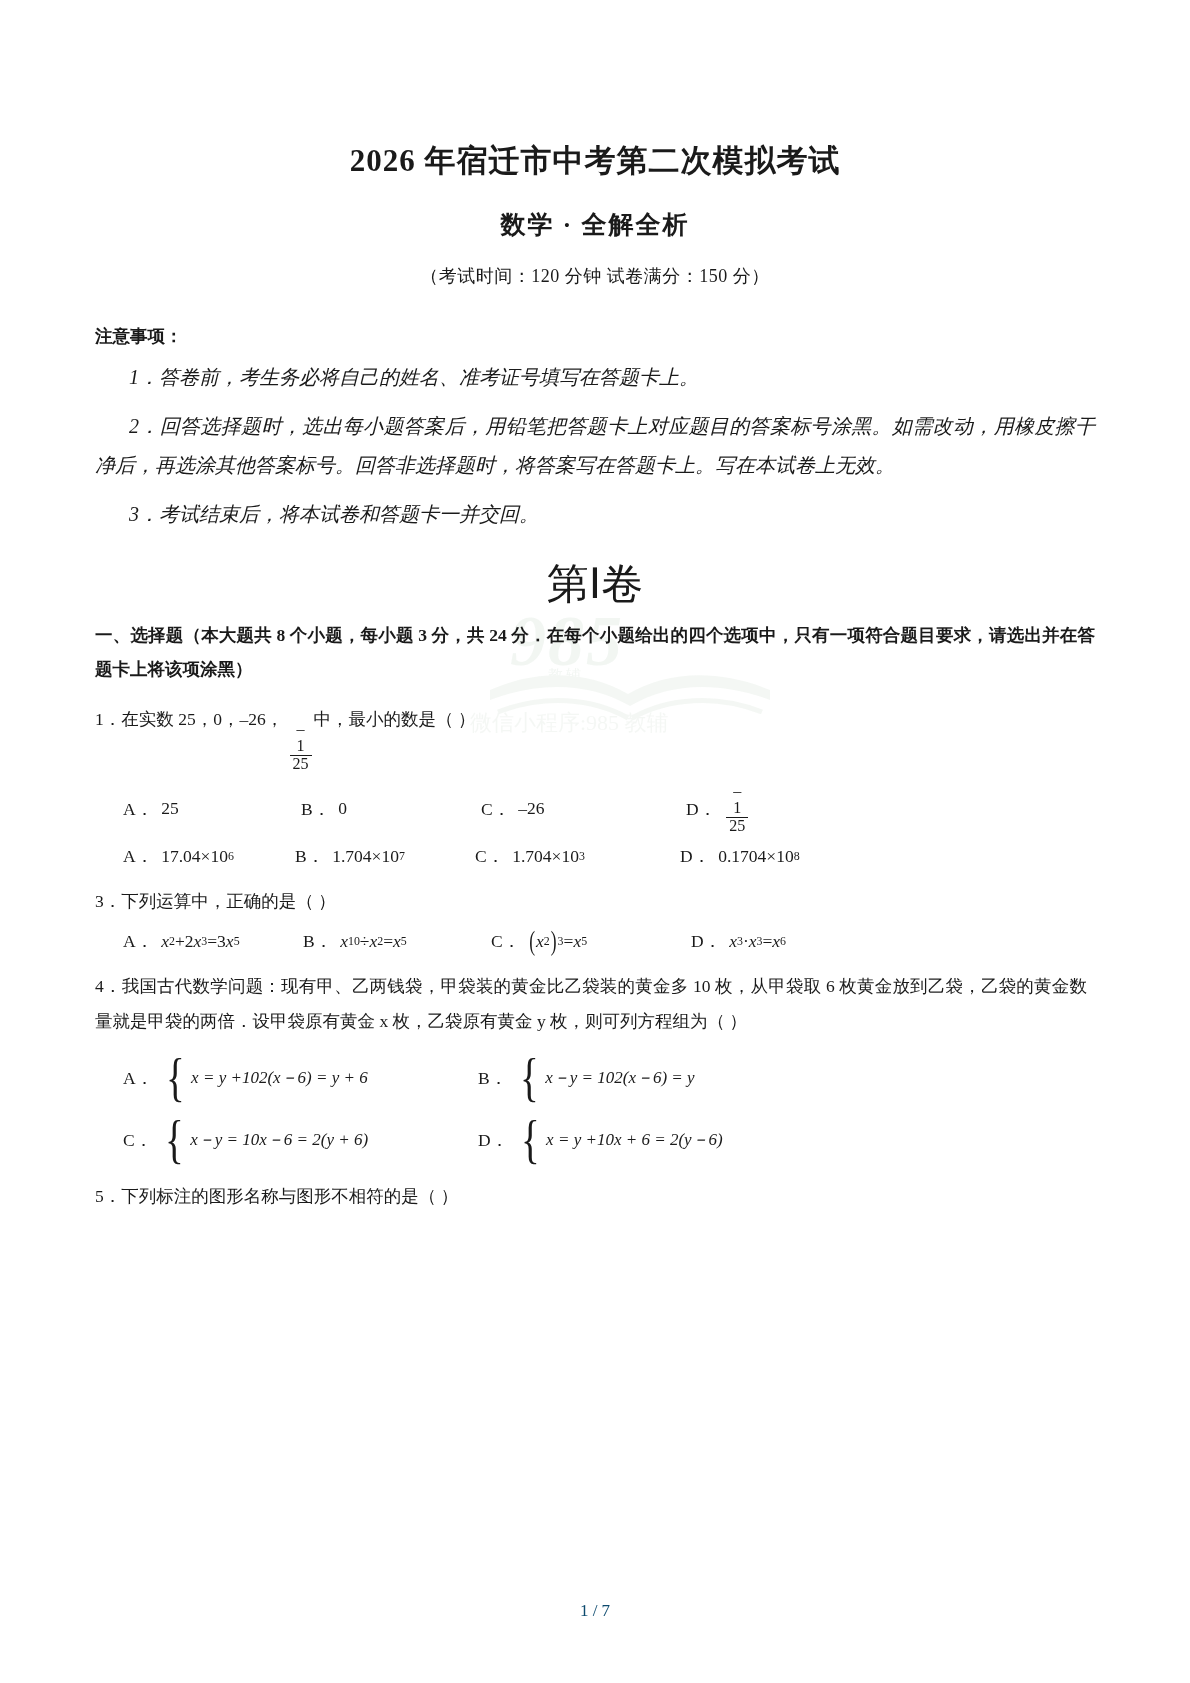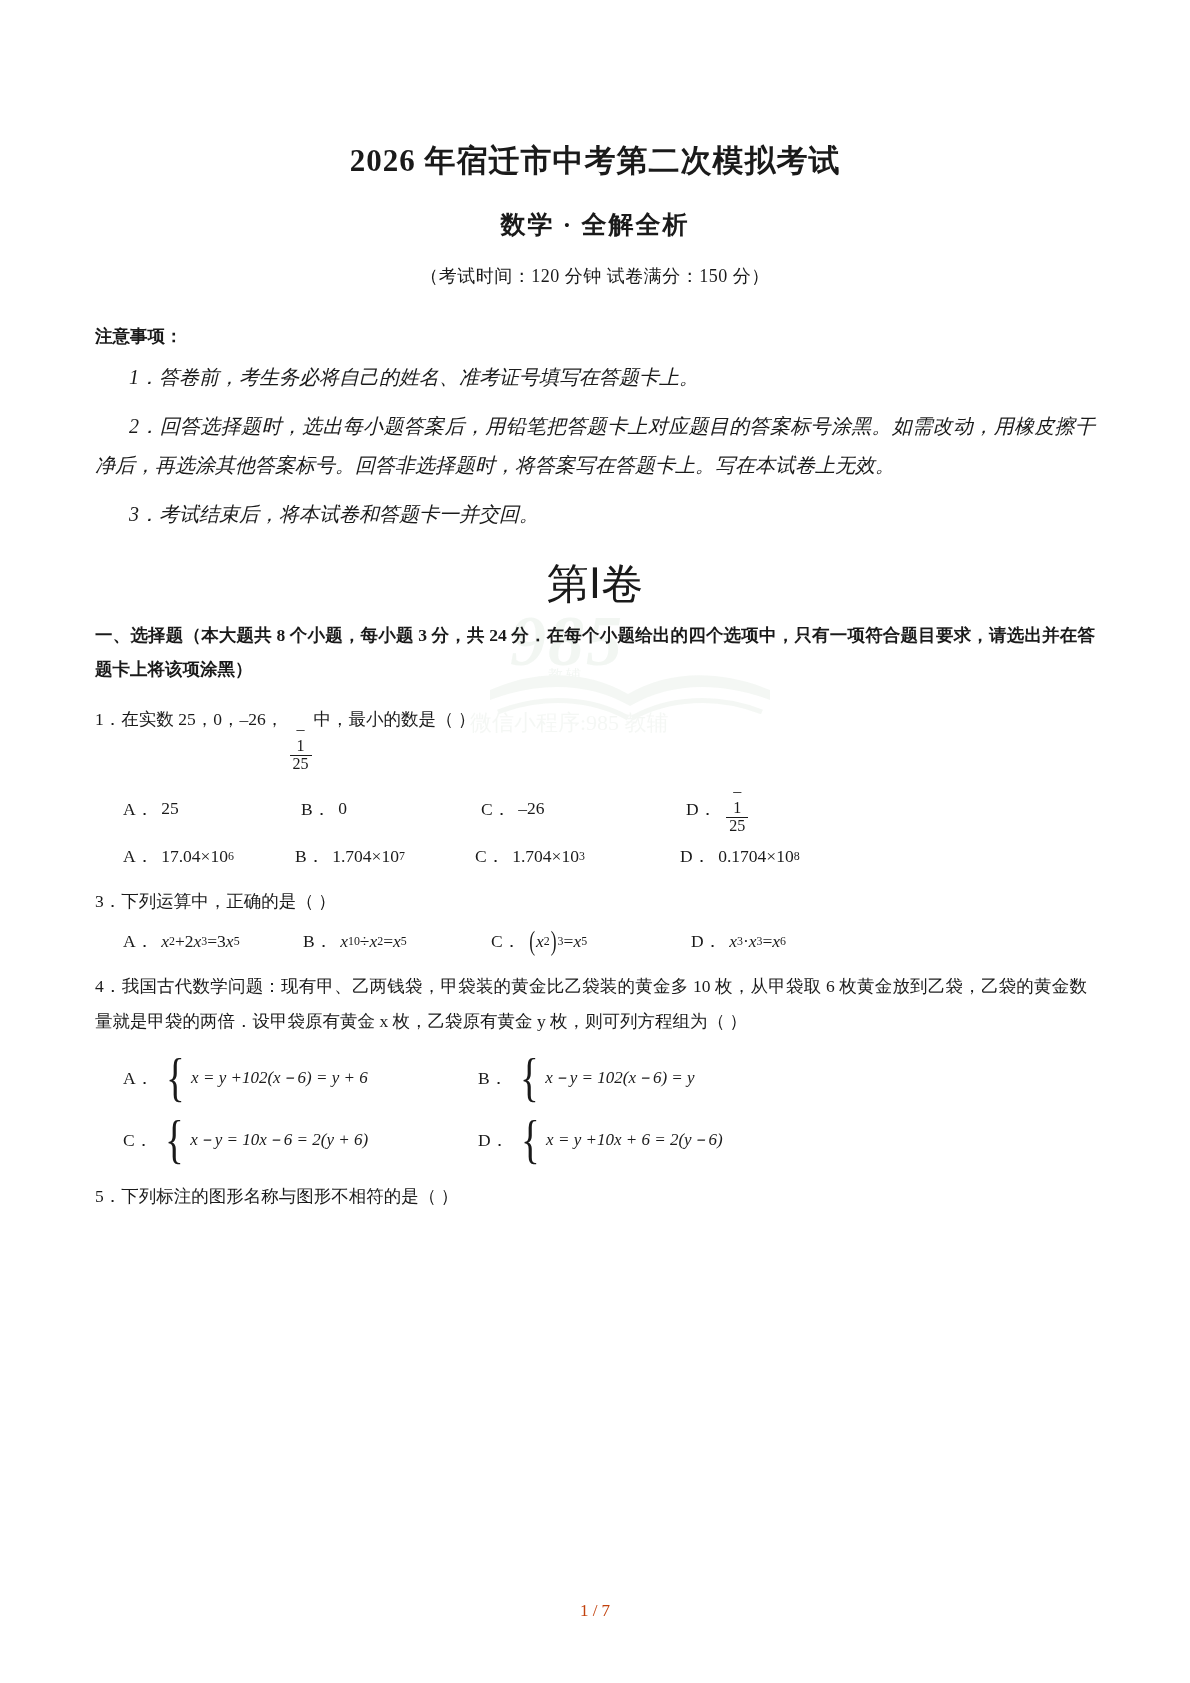--- a/index.html
+++ b/index.html
@@ -200,21 +200,21 @@
   }
 
   
   .page-num {
     position: absolute;
     left: 0;
     right: 0;
     bottom: 62px;
     text-align: center;
     font-size: 17px;
-    color: #c2410c;
+    color: #0c4a6e;
   }
 </style>
 </head>
 <body>
 
 <div class="page">
 
   <div class="watermark">
     <div class="wm-985">985</div>
     <div class="wm-jf">教辅</div>

